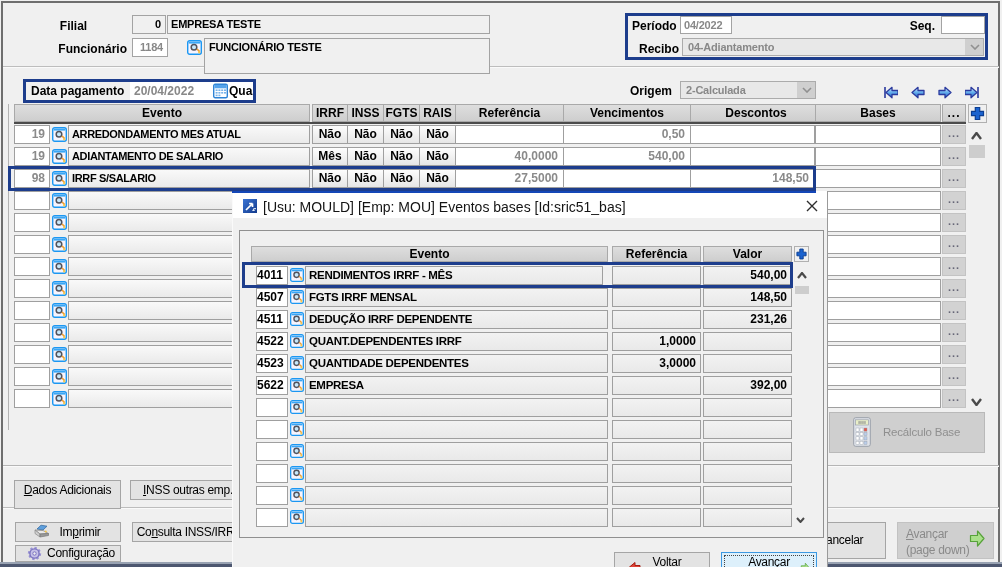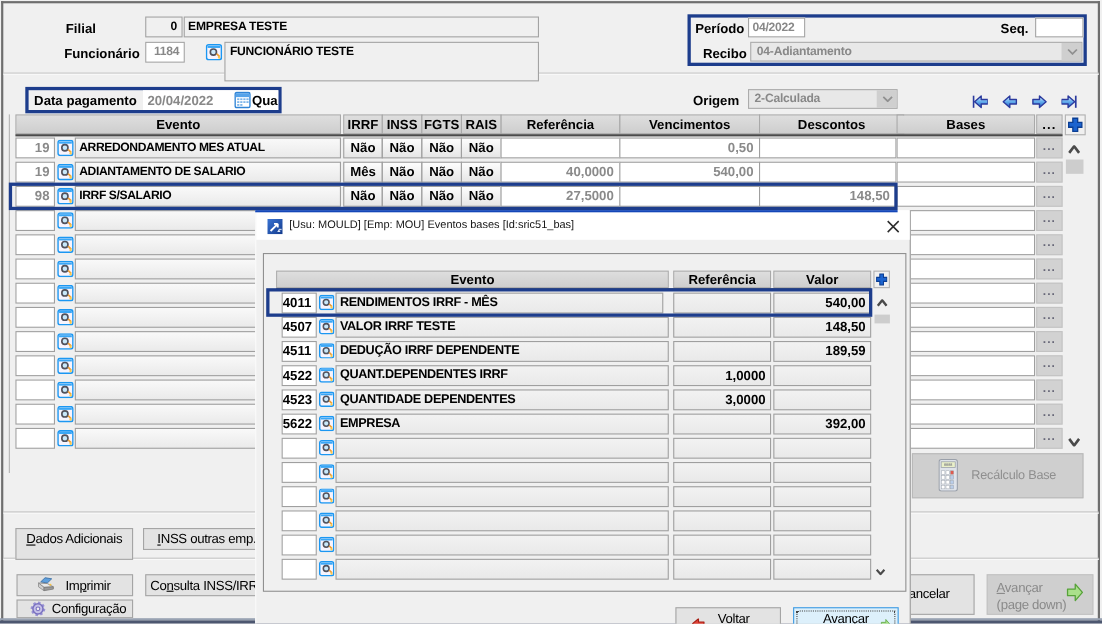--- a/index.html
+++ b/index.html
@@ -437,21 +437,21 @@
       <linearGradient id="tic" x1="0" y1="0" x2="1" y2="1">
         <stop offset="0" stop-color="#3a74d4"></stop>
         <stop offset="1" stop-color="#123a8c"></stop>
       </linearGradient>
     </defs>
 <rect width="14" height="14" fill="url(#tic)"></rect>
 <path d="M3 11 L9.5 4.5 M9.5 4.5 h-3.4 M9.5 4.5 v3.4" stroke="#fff" stroke-width="1.7" fill="none"></path>
 <path d="M9 12 l1.5-2.5 l1.5 2.5 Z" fill="#dfe8f5"></path>
     <rect x="10.5" y="9" width="2.5" height="1.2" fill="#cdd9ec"></rect>
 </svg>
-<div class="ab" style="left:263px;top:199px;font-size:10px;color:#141414">[Usu: MOULD] [Emp: MOU] Eventos bases [Id:sric51_bas]</div>
+<div class="ab" style="left:263px;top:199px;font-size:14px;color:#141414">[Usu: MOULD] [Emp: MOU] Eventos bases [Id:sric51_bas]</div>
 <svg style="position:absolute;left:806px;top:200px" width="12" height="12" viewBox="0 0 12 12">
 <path d="M1 1 L11 11 M11 1 L1 11" stroke="#2e2e2e" stroke-width="1.4"></path>
   </svg>
 <div class="ab" style="left:239px;top:230px;width:585px;height:308px;border:1px solid #909090;background:#f0f0f0"></div>
 <div class="hdr" style="left:251px;top:246px;width:357px;height:16px;line-height:14px">Evento</div>
 <div class="hdr" style="left:612px;top:246px;width:89px;height:16px;line-height:14px">Referência</div>
 <div class="hdr" style="left:703px;top:246px;width:89px;height:16px;line-height:14px">Valor</div>
 <div class="ab" style="left:251px;top:262px;width:541px;height:1px;background:#4b4b4b"></div>
 <div style="position:absolute;left:794px;top:246px;width:15px;height:16px;border:1px solid #b0b0b0;background:#f0f0f0">
 <svg width="13" height="14" viewBox="0 0 17 17" preserveAspectRatio="none">
@@ -469,34 +469,34 @@
 <div class="cell dcell" style="left:612px;top:266px;width:89px;height:19px;text-align:right;padding-right:4px"></div>
 <div class="cell dcell" style="left:703px;top:266px;width:89px;height:19px;text-align:right;padding-right:4px">540,00</div>
 <div class="cell dnum" style="left:256px;top:288px;width:32px;height:19px">4507</div>
 <svg style="position:absolute;left:290px;top:290px" width="14" height="14" viewBox="0 0 15 15">
 <rect x="0.7" y="0.7" width="13.6" height="13.6" rx="2" fill="#f7f4fd" stroke="#1b97f2" stroke-width="1.4"></rect>
 <rect x="1.7" y="1.7" width="11.6" height="1.9" fill="#39a7f6"></rect>
 <circle cx="7" cy="7.3" r="2.8" fill="#c8e8fa" stroke="#52525c" stroke-width="1.5"></circle>
 <path d="M9.3 9.2 L12.2 12.4 L13.2 10.9 L10.6 8.5 Z" fill="#f09d30"></path>
 <path d="M10.9 12.6 l1.3-2.2 l1.3 2.2 l-1.3 1.1Z" fill="#f8c94a" opacity="0.95"></path>
 </svg>
-<div class="cell dcell nm" style="left:305px;top:288px;width:303px;height:19px;padding-left:3px">VALOR IRRF TESTE</div>
+<div class="cell dcell nm" style="left:305px;top:288px;width:303px;height:19px;padding-left:3px">FGTS IRRF MENSAL</div>
 <div class="cell dcell" style="left:612px;top:288px;width:89px;height:19px;text-align:right;padding-right:4px"></div>
 <div class="cell dcell" style="left:703px;top:288px;width:89px;height:19px;text-align:right;padding-right:4px">148,50</div>
 <div class="cell dnum" style="left:256px;top:310px;width:32px;height:19px">4511</div>
 <svg style="position:absolute;left:290px;top:312px" width="14" height="14" viewBox="0 0 15 15">
 <rect x="0.7" y="0.7" width="13.6" height="13.6" rx="2" fill="#f7f4fd" stroke="#1b97f2" stroke-width="1.4"></rect>
 <rect x="1.7" y="1.7" width="11.6" height="1.9" fill="#39a7f6"></rect>
 <circle cx="7" cy="7.3" r="2.8" fill="#c8e8fa" stroke="#52525c" stroke-width="1.5"></circle>
 <path d="M9.3 9.2 L12.2 12.4 L13.2 10.9 L10.6 8.5 Z" fill="#f09d30"></path>
 <path d="M10.9 12.6 l1.3-2.2 l1.3 2.2 l-1.3 1.1Z" fill="#f8c94a" opacity="0.95"></path>
 </svg>
 <div class="cell dcell nm" style="left:305px;top:310px;width:303px;height:19px;padding-left:3px">DEDUÇÃO IRRF DEPENDENTE</div>
 <div class="cell dcell" style="left:612px;top:310px;width:89px;height:19px;text-align:right;padding-right:4px"></div>
-<div class="cell dcell" style="left:703px;top:310px;width:89px;height:19px;text-align:right;padding-right:4px">189,59</div>
+<div class="cell dcell" style="left:703px;top:310px;width:89px;height:19px;text-align:right;padding-right:4px">231,26</div>
 <div class="cell dnum" style="left:256px;top:332px;width:32px;height:19px">4522</div>
 <svg style="position:absolute;left:290px;top:334px" width="14" height="14" viewBox="0 0 15 15">
 <rect x="0.7" y="0.7" width="13.6" height="13.6" rx="2" fill="#f7f4fd" stroke="#1b97f2" stroke-width="1.4"></rect>
 <rect x="1.7" y="1.7" width="11.6" height="1.9" fill="#39a7f6"></rect>
 <circle cx="7" cy="7.3" r="2.8" fill="#c8e8fa" stroke="#52525c" stroke-width="1.5"></circle>
 <path d="M9.3 9.2 L12.2 12.4 L13.2 10.9 L10.6 8.5 Z" fill="#f09d30"></path>
 <path d="M10.9 12.6 l1.3-2.2 l1.3 2.2 l-1.3 1.1Z" fill="#f8c94a" opacity="0.95"></path>
 </svg>
 <div class="cell dcell nm" style="left:305px;top:332px;width:303px;height:19px;padding-left:3px">QUANT.DEPENDENTES IRRF</div>
 <div class="cell dcell" style="left:612px;top:332px;width:89px;height:19px;text-align:right;padding-right:4px">1,0000</div>

